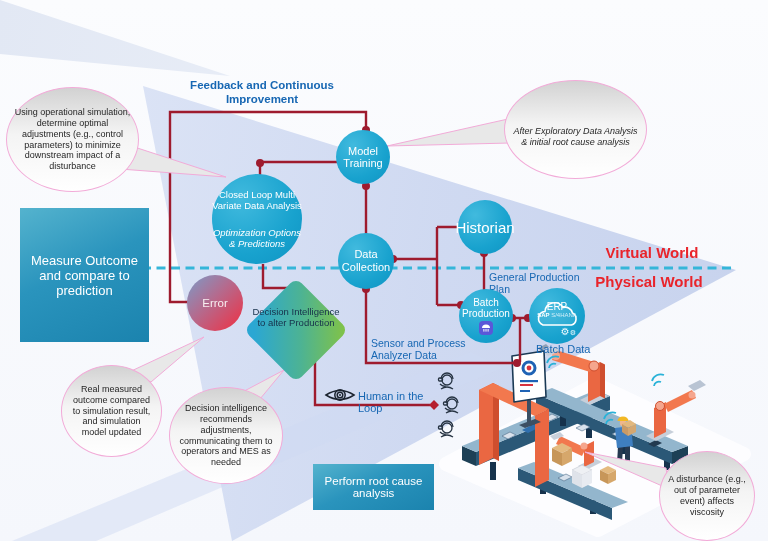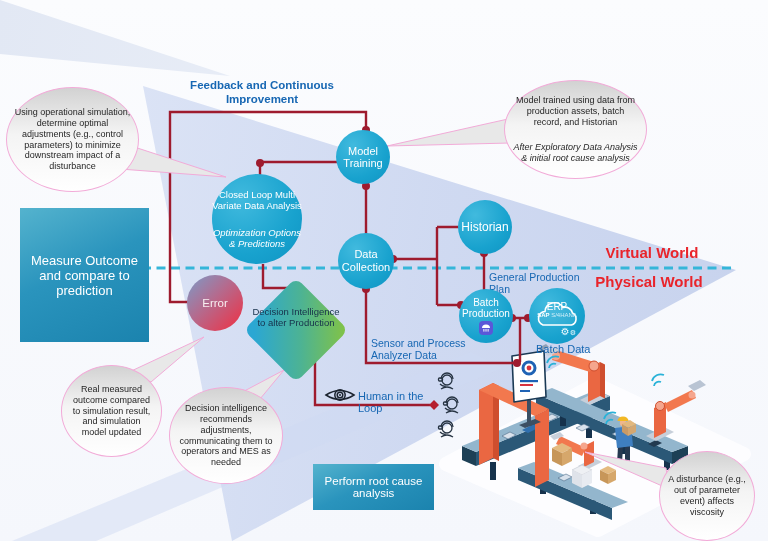--- a/index.html
+++ b/index.html
@@ -233,21 +233,21 @@
   <div class="circle" style="left:336px;top:130px;width:54px;height:54px;font-size:11px;line-height:1.1;">
       <span>Model Training</span>
     </div>
   <div class="circle" style="left:212px;top:174px;width:90px;height:90px;font-size:9.5px;line-height:1.18;">
     <span>Closed Loop Multi Variate Data Analysis</span>
     <span class="it" style="margin-top:16px;">Optimization Options &amp; Predictions</span>
   </div>
   <div class="circle" style="left:338px;top:233px;width:56px;height:56px;font-size:11px;line-height:1.15;">
       <span>Data Collection</span>
     </div>
-  <div class="circle" style="left:458px;top:200px;width:54px;height:54px;font-size:12px;">
+  <div class="circle" style="left:458px;top:200px;width:54px;height:54px;font-size:15px;">
       <span>Historian</span>
     </div>
   <div class="circle" style="left:459px;top:289px;width:54px;height:54px;font-size:10px;line-height:1.1;">
     <span>Batch Production</span>
     <span class="batch-icon">
       <svg width="10" height="10" viewBox="0 0 10 10">
           <path d="M1,5 a4,3.6 0 0 1 8,0 z" fill="#fff"></path>
           <rect x="2.4" y="6" width="1" height="2.6" fill="#fff"></rect>
           <rect x="4.5" y="6" width="1" height="2.6" fill="#fff"></rect>
           <rect x="6.6" y="6" width="1" height="2.6" fill="#fff"></rect>
@@ -271,21 +271,21 @@
       <span>Error</span>
     </div>
 
   <div class="diamond"></div>
   <div class="diamond-text">Decision Intelligence to alter Production</div>
 
   <div class="bubble" style="left:6px;top:87px;width:133px;height:105px;">
       <span>Using operational simulation, determine optimal adjustments (e.g., control parameters) to minimize downstream impact of a disturbance</span>
     </div>
   <div class="bubble" style="left:504px;top:80px;width:143px;height:99px;">
-    <span><span>Model trained using data from production assets, batch record, and Historian</span>
+    <span>
     <span class="it" style="display:block;margin-top:15px;">After Exploratory Data Analysis &amp; initial root cause analysis</span></span>
   </div>
   <div class="bubble" style="left:61px;top:365px;width:101px;height:92px;">
       <span>Real measured outcome compared to simulation result, and simulation model updated</span>
     </div>
   <div class="bubble" style="left:169px;top:387px;width:114px;height:97px;">
       <span>Decision intelligence recommends adjustments, communicating them to operators and MES as needed</span>
     </div>
   <div class="bubble" style="left:659px;top:451px;width:96px;height:90px;">
       <span>A disturbance (e.g., out of parameter event) affects viscosity</span>

